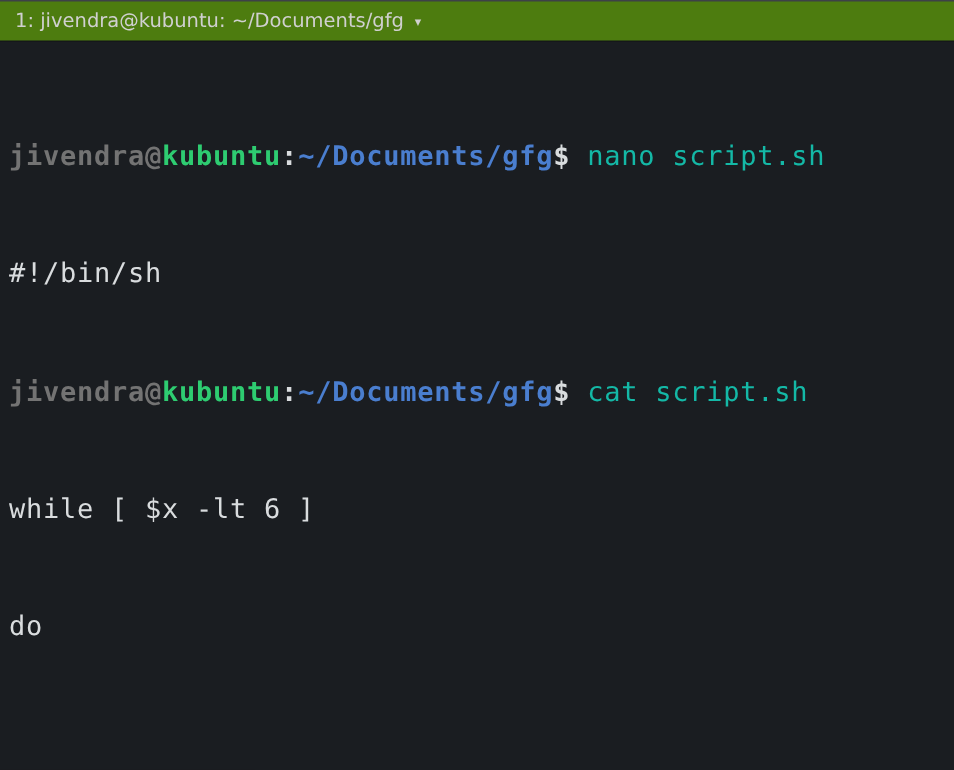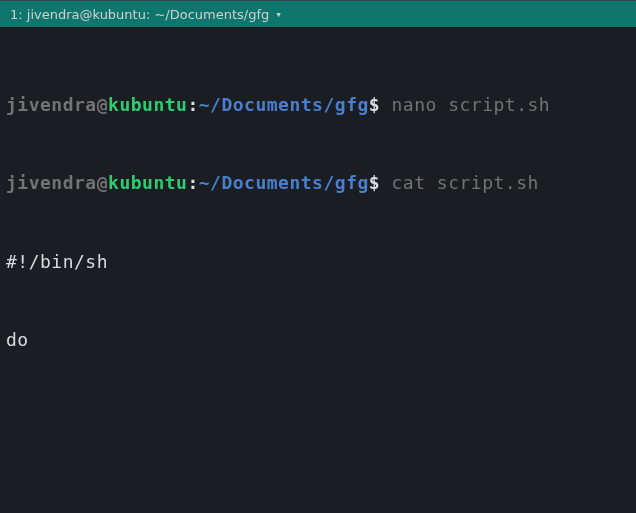--- a/index.html
+++ b/index.html
@@ -9,21 +9,21 @@
     }
     body {
       width: 636px;
       height: 513px;
       background: #1a1d21;
       font-family: "DejaVu Sans Mono", "Liberation Mono", monospace;
       font-size: 18px;
       overflow: hidden;
     }
     .titlebar {
-      background: #0f766e;
+      background: #4d7c0f;
       height: 28px;
       display: flex;
       align-items: center;
       padding: 0 10px;
       border-bottom: 1px solid #15171a;
       border-top: 1px solid #3d4147;
     }
     .titlebar-text {
       color: #d0d0d0;
       font-family: "DejaVu Sans", sans-serif;
@@ -60,38 +60,39 @@
     .path {
       color: #4a7ecf;
       font-weight: bold;
       text-align: center;
     }
     .dollar {
       color: #d9dcde;
       font-weight: bold;
     }
     .cmd {
-      color: #737373;
+      color: #14b8a6;
     }
     .out {
       color: #d9dcde;
     }
   </style>
 </head>
 <body>
 
 <div class="titlebar">
   <span class="titlebar-text">1: jivendra@kubuntu: ~/Documents/gfg</span>
   <span class="titlebar-arrow">▾</span>
 </div>
 
 <div class="terminal">
   <div class="line"><span class="user">jivendra</span><span class="user">@</span><span class="host">kubuntu</span><span class="colon">:</span><span class="path">~/Documents/gfg</span><span class="dollar">$</span><span class="cmd"> nano script.sh</span></div>
+  <div class="line out">#!/bin/sh</div>
   <div class="line"><span class="user">jivendra</span><span class="user">@</span><span class="host">kubuntu</span><span class="colon">:</span><span class="path">~/Documents/gfg</span><span class="dollar">$</span><span class="cmd"> cat script.sh</span></div>
-  <div class="line out">#!/bin/sh</div>
+  <div class="line out">while [ $x -lt 6 ]</div>
   <div class="line out">do</div>
   
   
   
   
   
   
   
   
   

